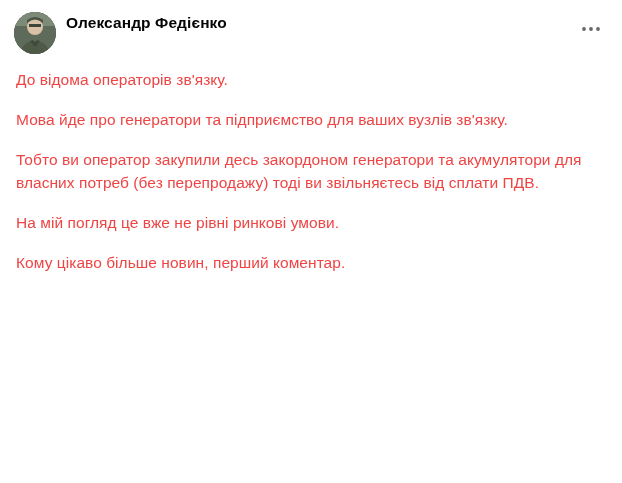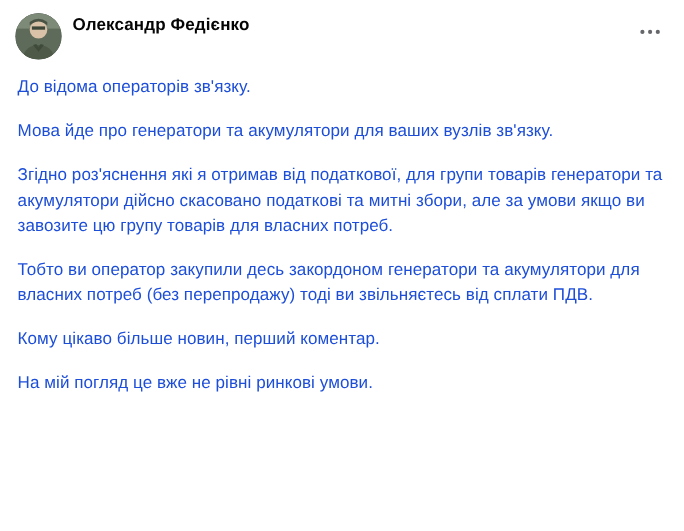--- a/index.html
+++ b/index.html
@@ -88,21 +88,21 @@
     font-size: 17px;
     line-height: 10px;
   }
   .post-body {
     padding: 14px 16px 0 16px;
   }
   .post-body p {
     margin: 0 0 17px 0;
     font-size: 15.5px;
     line-height: 23px;
-    color: #1d4ed8;
+    color: #ef4444;
     letter-spacing: 0.05px;
   }
   .post-body p:last-child {
     margin-bottom: 0;
   }
 </style>
 </head>
 <body>
 
 <div class="post">
@@ -130,20 +130,19 @@
         <circle cx="3" cy="3" r="1.9" fill="#65676b"></circle>
         <circle cx="10" cy="3" r="1.9" fill="#65676b"></circle>
         <circle cx="17" cy="3" r="1.9" fill="#65676b"></circle>
       </svg>
     </div>
 
   </div>
 
   <div class="post-body">
     <p>До відома операторів зв'язку.</p>
-    <p>Мова йде про генератори та акумулятори для ваших вузлів зв'язку.</p>
-    <p>Згідно роз'яснення які я отримав від податкової,  для групи товарів генератори та акумулятори дійсно скасовано податкові та митні збори, але за умови якщо ви завозите цю групу товарів для власних потреб.</p>
+    <p>Мова йде про генератори та підприємство для ваших вузлів зв'язку.</p>
     <p>Тобто ви оператор закупили десь закордоном генератори та акумулятори для власних потреб (без перепродажу) тоді ви звільняєтесь від сплати ПДВ.</p>
+    <p>На мій погляд це вже не рівні ринкові умови.</p>
     <p>Кому цікаво більше новин, перший коментар.</p>
-    <p>На мій погляд це вже не рівні ринкові умови.</p>
   </div>
 
 </div>
 
 </body></html>

